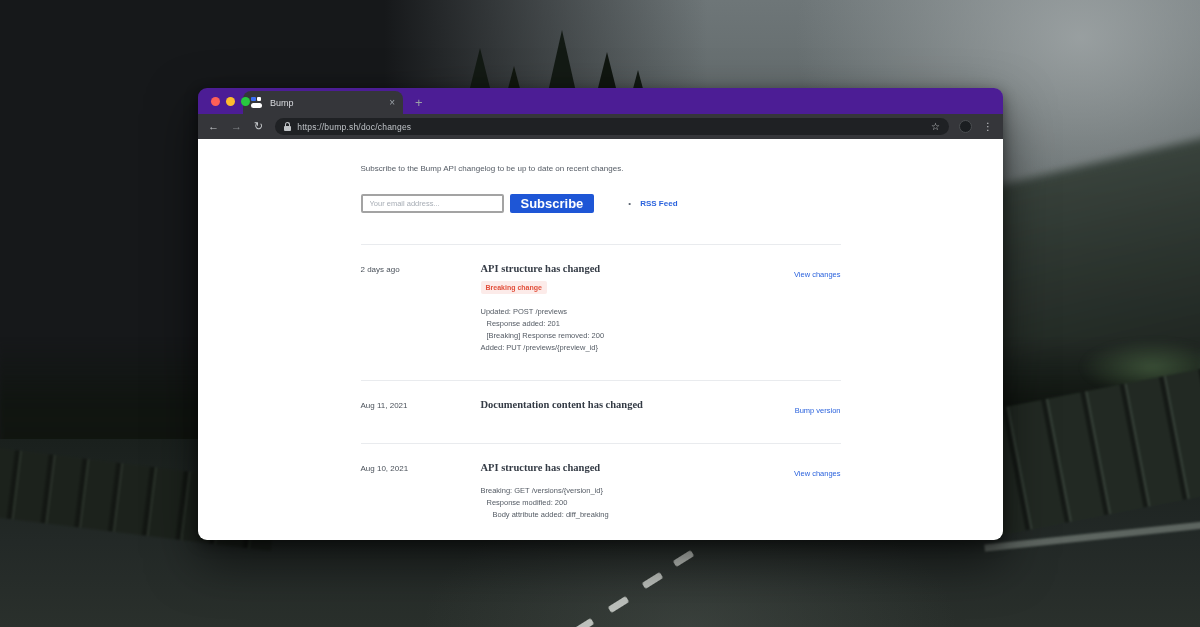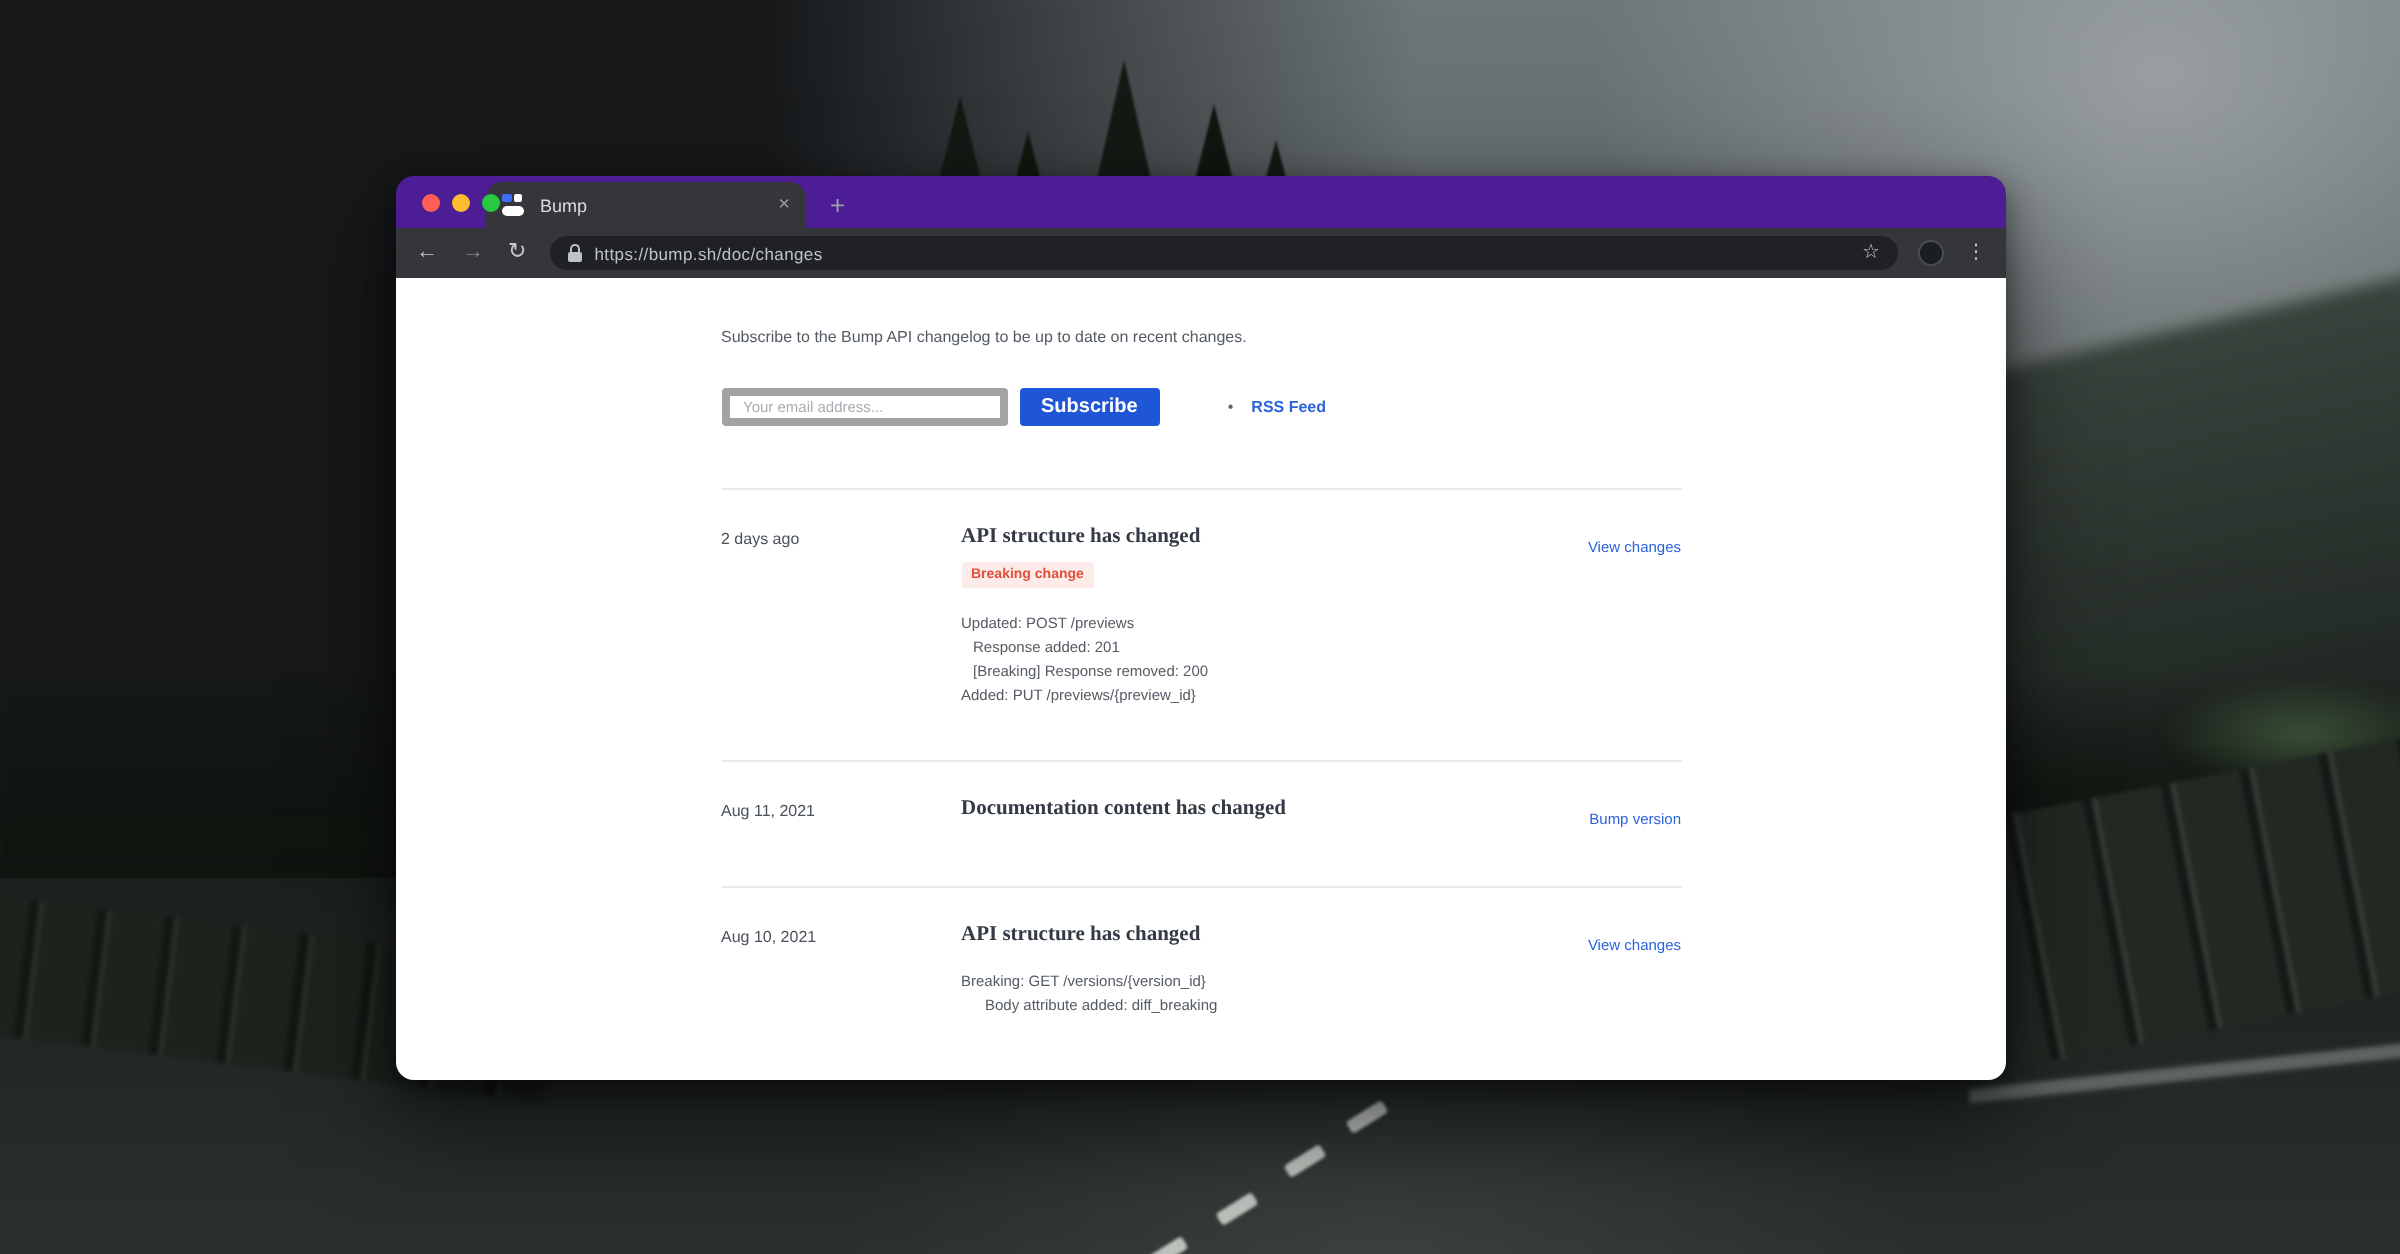--- a/index.html
+++ b/index.html
@@ -69,26 +69,26 @@
   .kebab { color:#c6c9cc; font-size:10px; line-height:1; letter-spacing:0; }
 
   
   .content { background:#fff; height:401px; overflow:hidden; }
   .container { width:480px; margin:0 auto; padding-top:13px; }
   .page-head { display:flex; align-items:baseline; }
   .page-title { font-size:14px; font-weight:bold; color:#343b45; letter-spacing:0.1px; }
   .page-meta { font-size:7px; color:#7d848d; margin-left:8px; }
   .page-sub { font-size:8px; color:#545b64; margin-top:12px; }
   .sub-form { display:flex; align-items:center; margin-top:21px; }
-  .email-input { width:143px; height:19px; border:4px solid #a3a3a3; border-radius:2px;
+  .email-input { width:143px; height:19px; border:2px solid #a3a3a3; border-radius:2px;
     font-size:7.5px; padding:0 7px; color:#343b45; outline:none;
     font-family:"Liberation Sans","DejaVu Sans",sans-serif; }
   .email-input::placeholder { color:#a7adb5; }
   .subscribe-btn { height:19px; margin-left:6px; padding:0 11px; border:none; border-radius:2px;
-    background:var(--accent,#1e56d6); color:#fff; font-size:10px; font-weight:bold;
+    background:var(--accent,#1e56d6); color:#fff; font-size:13px; font-weight:bold;
     font-family:"Liberation Sans","DejaVu Sans",sans-serif; }
   .form-dot { margin-left:34px; font-size:8px; color:#5b6470; }
   .rss-link { margin-left:9px; font-size:8px; font-weight:bold; color:var(--link,#2b63dd); text-decoration:none; }
 
   .entries { margin-top:31px; }
   .entry { border-top:1px solid #e9ebee; padding:18px 0 26px;
     display:grid; grid-template-columns:120px 1fr auto; }
   .entry-date { font-size:8px; color:#4a515a; padding-top:2px; }
   .entry-title { font-size:10.5px; font-weight:bold; color:#343b45;font-family:Liberation Serif, serif; }
   .badge { display:inline-block; font-size:7px; font-weight:bold; color:var(--badge-text,#e2503c);
@@ -195,20 +195,21 @@
     </div>
     <div><a class="entry-link" href="#">Bump version</a></div>
   </section>
           <section class="entry">
     <div class="entry-date">Aug 10, 2021</div>
     <div class="entry-body">
       <div class="entry-title">API structure has changed</div>
 
       <div class="changes">
                 <div class="change indent-0">Breaking: GET /versions/{version_id}</div>
+                <div class="change indent-1">Response modified: 200</div>
                 <div class="change indent-2">Body attribute added: diff_breaking</div>
               </div>
     </div>
     <div><a class="entry-link" href="#">View changes</a></div>
   </section>
         </div>
     </div>
   </div>
 </div>
 

